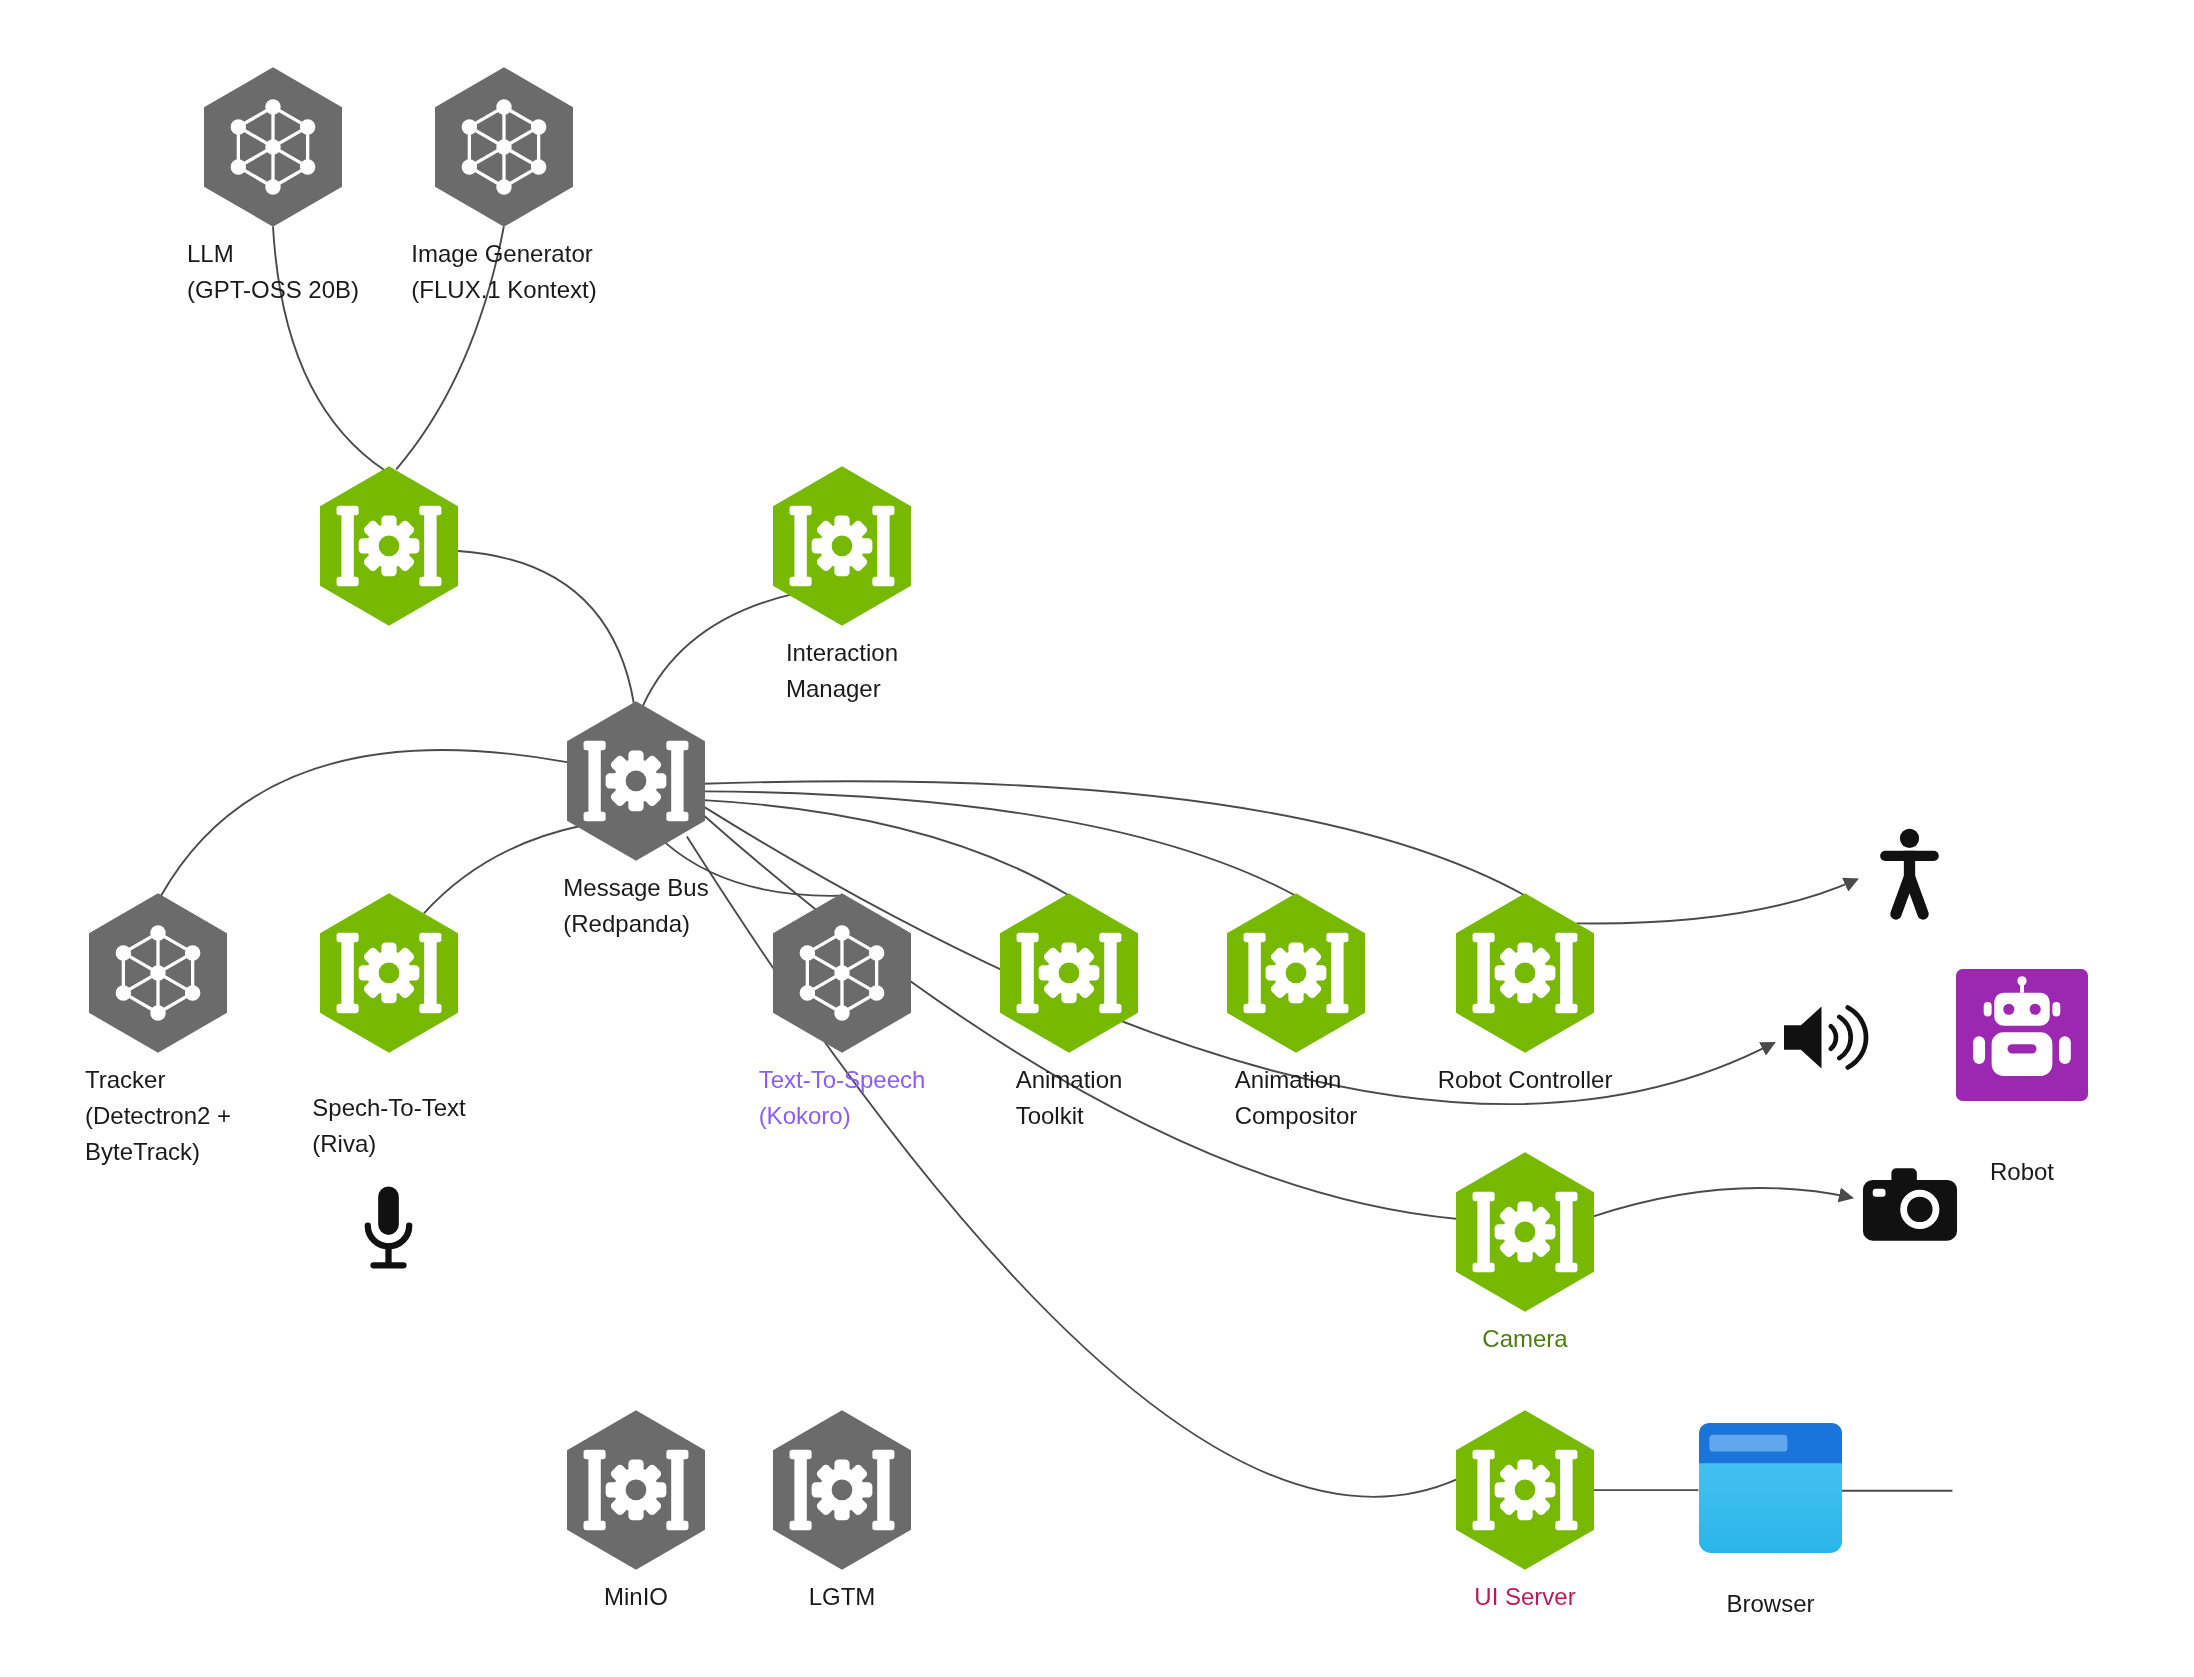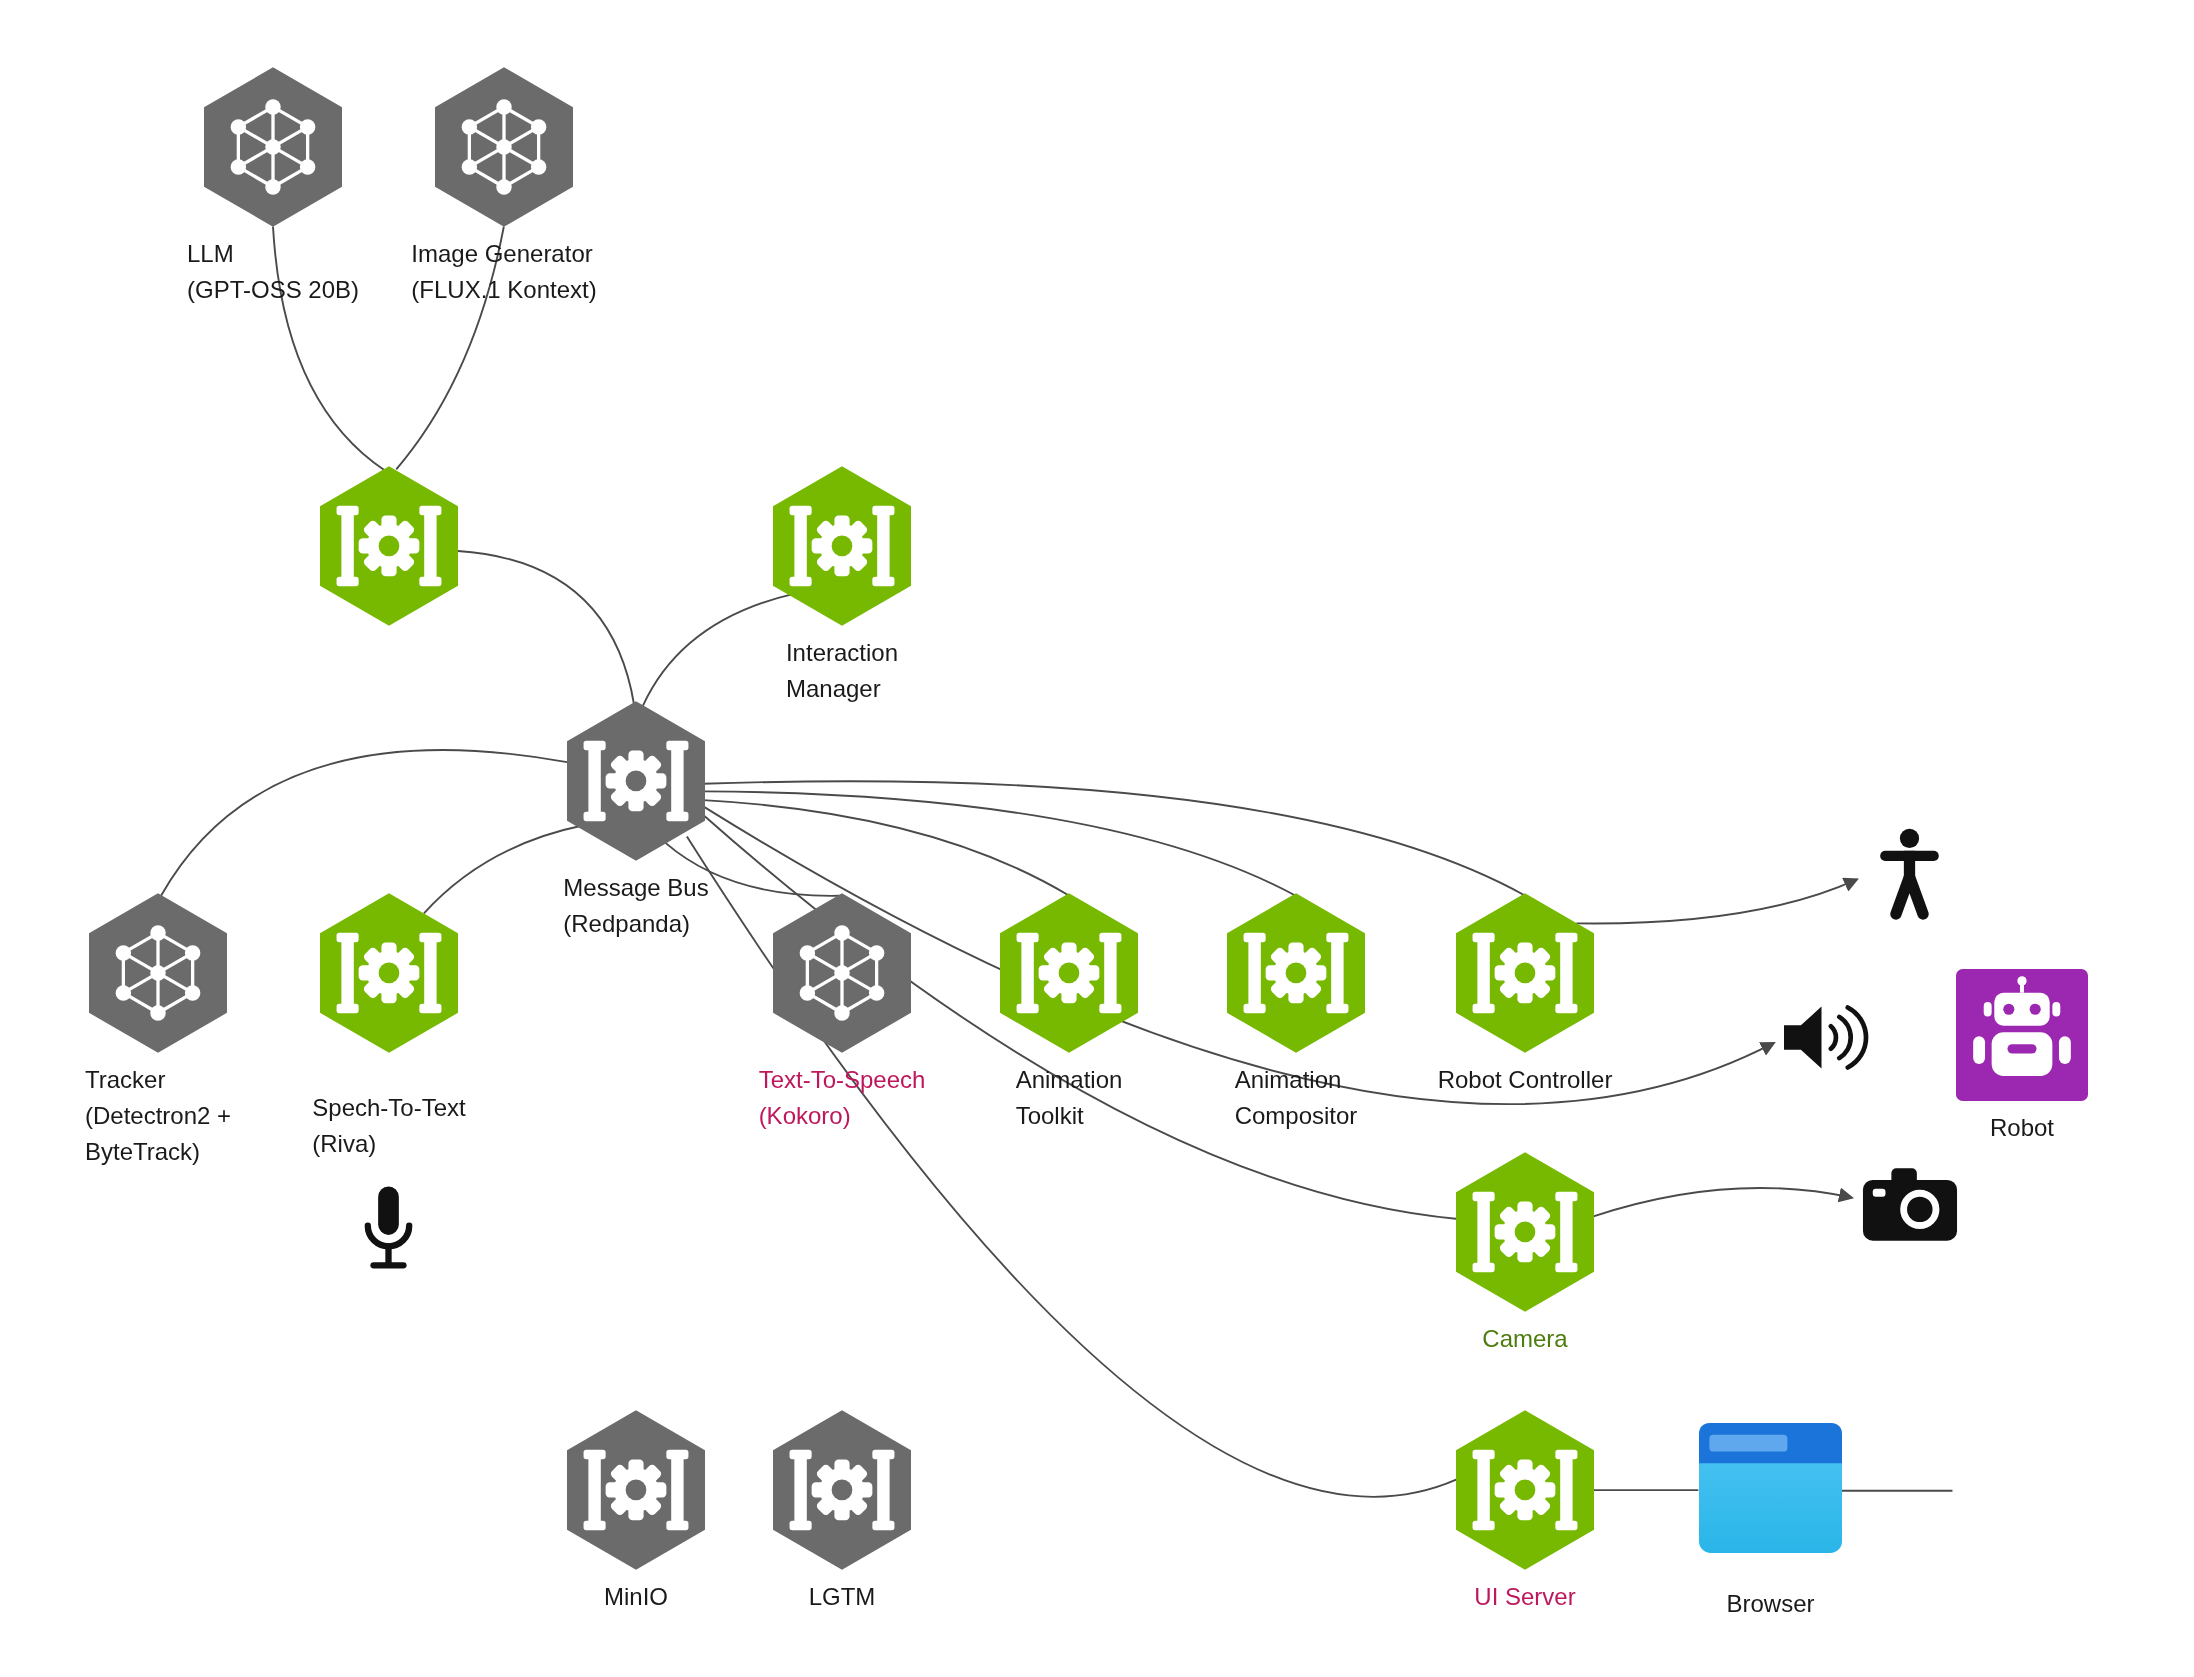--- a/index.html
+++ b/index.html
@@ -268,21 +268,21 @@
             <circle cx="50" cy="28.7" r="5.6"></circle>
             <circle cx="75.1" cy="43.2" r="5.6"></circle>
             <circle cx="75.1" cy="72.2" r="5.6"></circle>
             <circle cx="50" cy="86.7" r="5.6"></circle>
             <circle cx="24.9" cy="72.2" r="5.6"></circle>
             <circle cx="24.9" cy="43.2" r="5.6"></circle>
             <circle cx="50" cy="57.7" r="5.6"></circle>
           </g>
         </svg>
       </div>
-    <div class="label" style="color: #be185d;">
+    <div class="label" style="color: #8b5cf6;">
         <div>Text-To-Speech</div>
         <div>(Kokoro)</div>
       </div>
   </div>
     <div class="node" style="left: 1000px; top: 893px; width: 138px;">
     <div class="glyph" style="width: 138px; height: 160px;">
         <svg viewBox="0 0 100 115.5">
           <polygon points="50,0 100,28.9 100,86.6 50,115.5 0,86.6 0,28.9" fill="#76b900"></polygon>
           <g fill="#fff">
             <rect x="12" y="28.5" width="16" height="7" rx="2"></rect>
@@ -475,21 +475,21 @@
           </defs>
           <rect width="110" height="100" rx="9" fill="url(#bwg)"></rect>
           <path d="M0,31V9Q0,0 9,0H101Q110,0 110,9V31Z" fill="#1a74d9"></path>
           <rect x="8" y="9" width="60" height="13" rx="3" fill="#5fa8ee"></rect>
         </svg>
       </div>
     <div class="label" style="color: rgb(26, 26, 26);">
         <div>Browser</div>
       </div>
   </div>
-    <div class="node" style="left: 1956px; top: 969px; width: 132px;">
+    <div class="node" style="left: 1956px; top: 969px; width: 132px; gap: 44px;">
     <div class="glyph" style="width: 132px; height: 132px;">
         <svg viewBox="0 0 100 100">
           <rect width="100" height="100" rx="5" fill="#9c27b0"></rect>
           <circle cx="50" cy="9" r="3.5" fill="#fff"></circle>
           <rect x="48.5" y="11" width="3" height="7" fill="#fff"></rect>
           <rect x="29" y="18" width="42" height="25" rx="7" fill="#fff"></rect>
           <circle cx="40" cy="30.5" r="4.2" fill="#9c27b0"></circle>
           <circle cx="60" cy="30.5" r="4.2" fill="#9c27b0"></circle>
           <rect x="21" y="25" width="6" height="11" rx="3" fill="#fff"></rect>
           <rect x="73" y="25" width="6" height="11" rx="3" fill="#fff"></rect>

